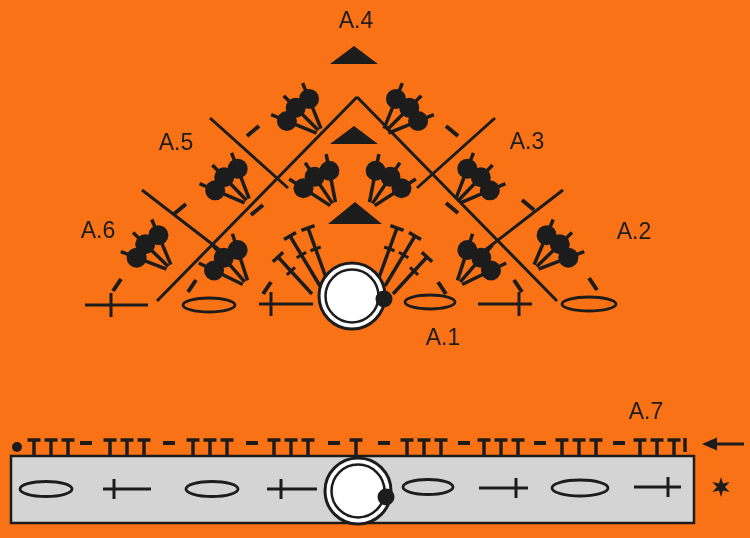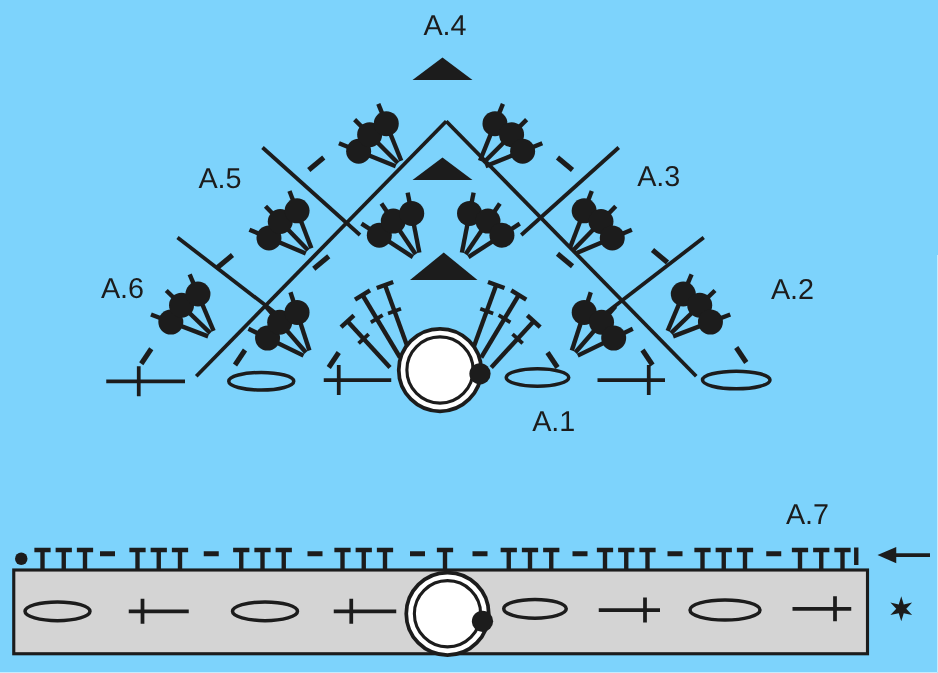--- a/index.html
+++ b/index.html
@@ -1,16 +1,16 @@
 <!DOCTYPE html>
 <html><head>
 <meta charset="utf-8">
 <style>
   html,body{margin:0;padding:0;background:#ffffff;}
-  .canvas{position:relative;width:750px;height:538px;background:#7dd3fc;overflow:hidden;}
+  .canvas{position:relative;width:750px;height:538px;background:#f97316;overflow:hidden;}
   svg{display:block;}
   text.diagram-label{font-family:"Liberation Sans",sans-serif;font-size:23px;fill:#1c1c1c;}
 </style>
 </head>
 <body>
 
 <div class="canvas">
   <svg width="750" height="538" viewBox="0 0 750 538" xmlns="http://www.w3.org/2000/svg">
       <rect x="11" y="456" width="683" height="67" fill="#d4d4d4" stroke="#1c1c1c" stroke-width="2.5"></rect>
       <line x1="357" y1="97" x2="157" y2="301" stroke="#1c1c1c" stroke-width="3" stroke-linecap="butt"></line>

